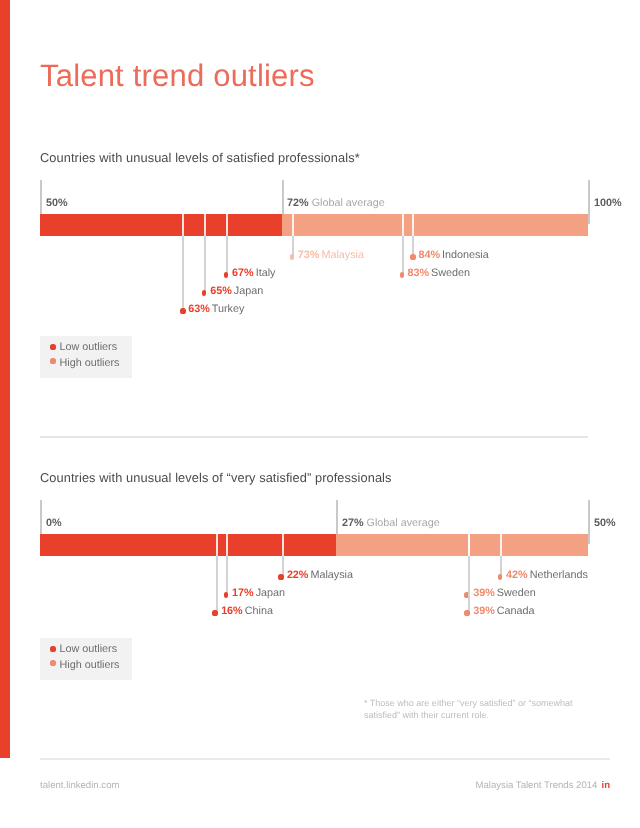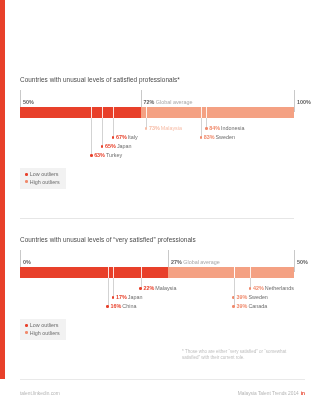--- a/index.html
+++ b/index.html
@@ -215,20 +215,21 @@
 </style>
 </head>
 <body>
 
 <div class="page">
 
   <div class="accent-rail"></div>
 
   <div class="content">
 
+    <div class="title">Talent trend outliers</div>
 
     <div class="section-sub sub-1">Countries with unusual levels of satisfied professionals*</div>
     <div class="section-sub sub-2">Countries with unusual levels of “very satisfied” professionals</div>
 
     <div class="divider"></div>
 
     <div class="chart chart-1">
       <div class="axis">
           <div class="tick" style="left: 0px;"><span class="tv">50%</span></div>
           <div class="tick" style="left: 120.56px;"><span class="tv">72%</span><span class="tl">Global average</span></div>

